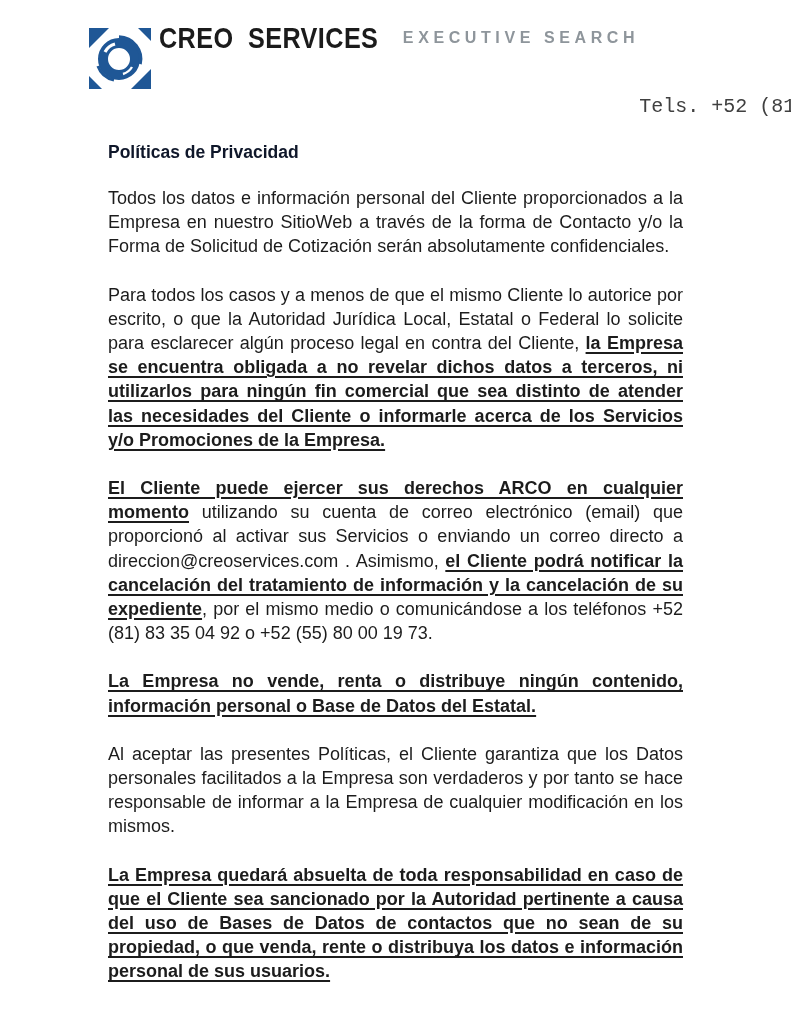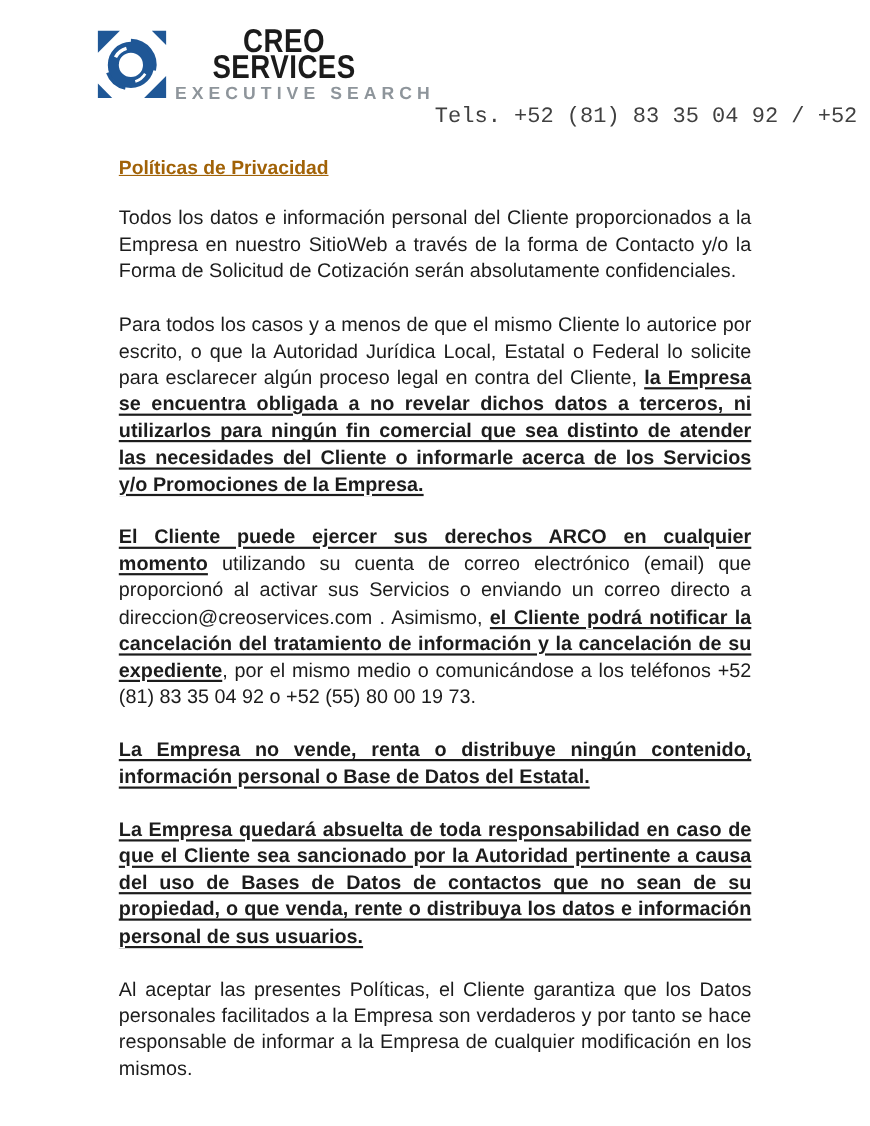--- a/index.html
+++ b/index.html
@@ -32,22 +32,20 @@
     align-items: flex-start;
   }
   .logo-icon {
     width: 64px;
     height: 66px;
     flex: 0 0 auto;
   }
   .logo-text {
     margin-left: 7px;
     display: flex;
-    flex-direction: column;
-    text-align: center;
   }
   .brand-line {
     font-weight: bold;
     font-size: 30px;
     line-height: 24px;
     letter-spacing: 0.5px;
     color: #1b1b1b;
     transform: scaleX(0.84);
     transform-origin: left center;
     white-space: nowrap;
@@ -78,23 +76,22 @@
     line-height: 20px;
     color: #404040;
   }
   
   .content {
     margin: 25px 108px 0 108px;
   }
   .doc-title {
     font-size: 17.5px;
     font-weight: bold;
-    color: #a16207;
+    color: #0f172a;
     margin: 0 0 23px 0;
-    text-decoration: underline;
   }
   .content p {
     margin: 0 0 24px 0;
     font-size: 18px;
     line-height: 24.2px;
     text-align: justify;
     color: #1c1c1c;
   }
   .seg { font-weight: normal; }
   .emph {
@@ -143,18 +140,18 @@
 
   </div>
 
   <div class="content">
     <h1 class="doc-title">Políticas de Privacidad</h1>
     <div>
         <p><span class="seg">Todos los datos e información personal del Cliente proporcionados a la Empresa en nuestro SitioWeb a través de la forma de Contacto y/o la Forma de Solicitud de Cotización serán absolutamente confidenciales.</span></p>
         <p><span class="seg">Para todos los casos y a menos de que el mismo Cliente lo autorice por escrito, o que la Autoridad Jurídica Local, Estatal o Federal lo solicite para esclarecer algún proceso legal en contra del Cliente, </span><span class="seg emph">la Empresa se encuentra obligada a no revelar dichos datos a terceros, ni utilizarlos para ningún fin comercial que sea distinto de atender las necesidades del Cliente o informarle acerca de los Servicios y/o Promociones de la Empresa.</span></p>
         <p><span class="seg emph">El Cliente puede ejercer sus derechos ARCO en cualquier momento</span><span class="seg"> utilizando su cuenta de correo electrónico (email) que proporcionó al activar sus Servicios o enviando un correo directo a direccion@creoservices.com . Asimismo, </span><span class="seg emph">el Cliente podrá notificar la cancelación del tratamiento de información y la cancelación de su expediente</span><span class="seg">, por el mismo medio o comunicándose a los teléfonos +52 (81) 83 35 04 92 o +52 (55) 80 00 19 73.</span></p>
         <p><span class="seg emph">La Empresa no vende, renta o distribuye ningún contenido, información personal o Base de Datos del Estatal.</span></p>
+        <p><span class="seg">Al aceptar las presentes Políticas, el Cliente garantiza que los Datos personales facilitados a la Empresa son verdaderos y por tanto se hace responsable de informar a la Empresa de cualquier modificación en los mismos.</span></p>
         <p><span class="seg emph">La Empresa quedará absuelta de toda responsabilidad en caso de que el Cliente sea sancionado por la Autoridad pertinente a causa del uso de Bases de Datos de contactos que no sean de su propiedad, o que venda, rente o distribuya los datos e información personal de sus usuarios.</span></p>
-        <p><span class="seg">Al aceptar las presentes Políticas, el Cliente garantiza que los Datos personales facilitados a la Empresa son verdaderos y por tanto se hace responsable de informar a la Empresa de cualquier modificación en los mismos.</span></p>
       </div>
   </div>
 
 </div>
 
 </body></html>

